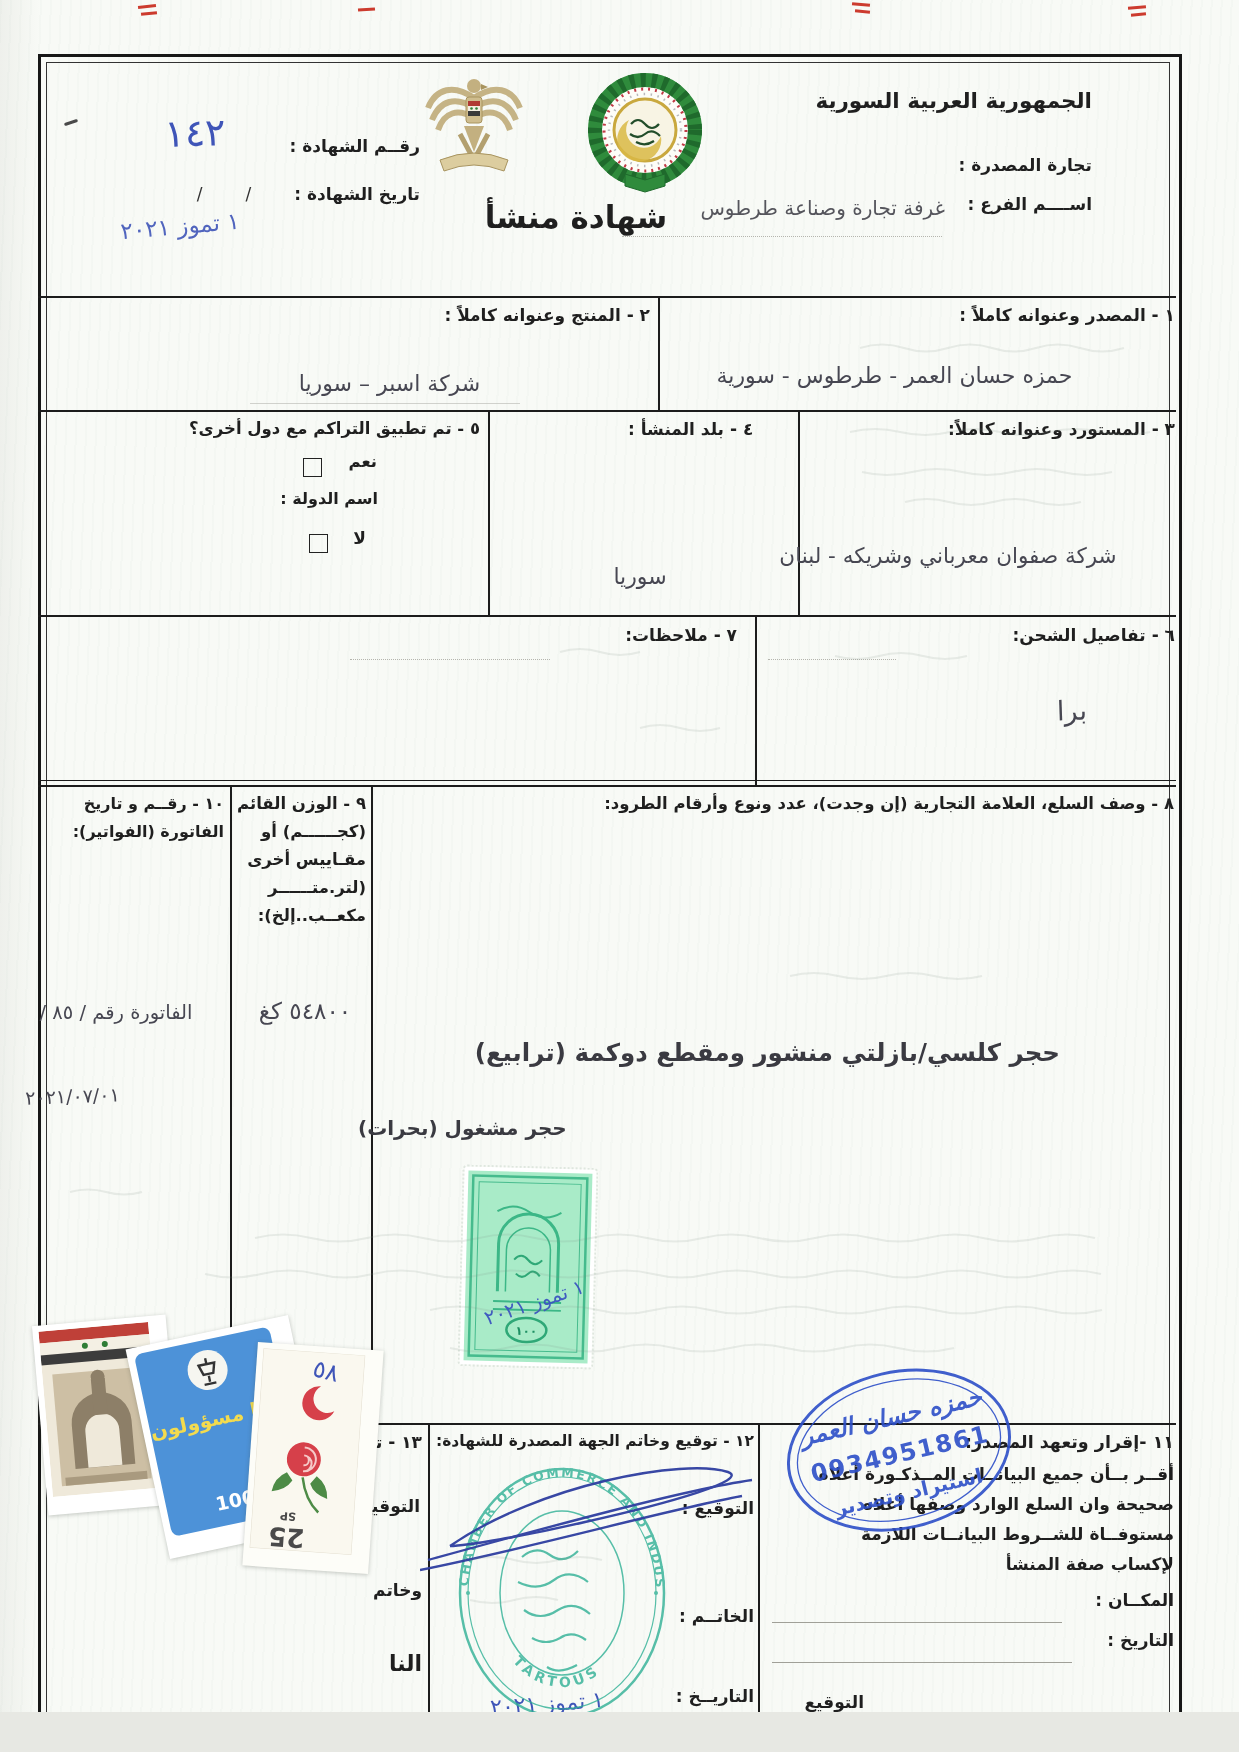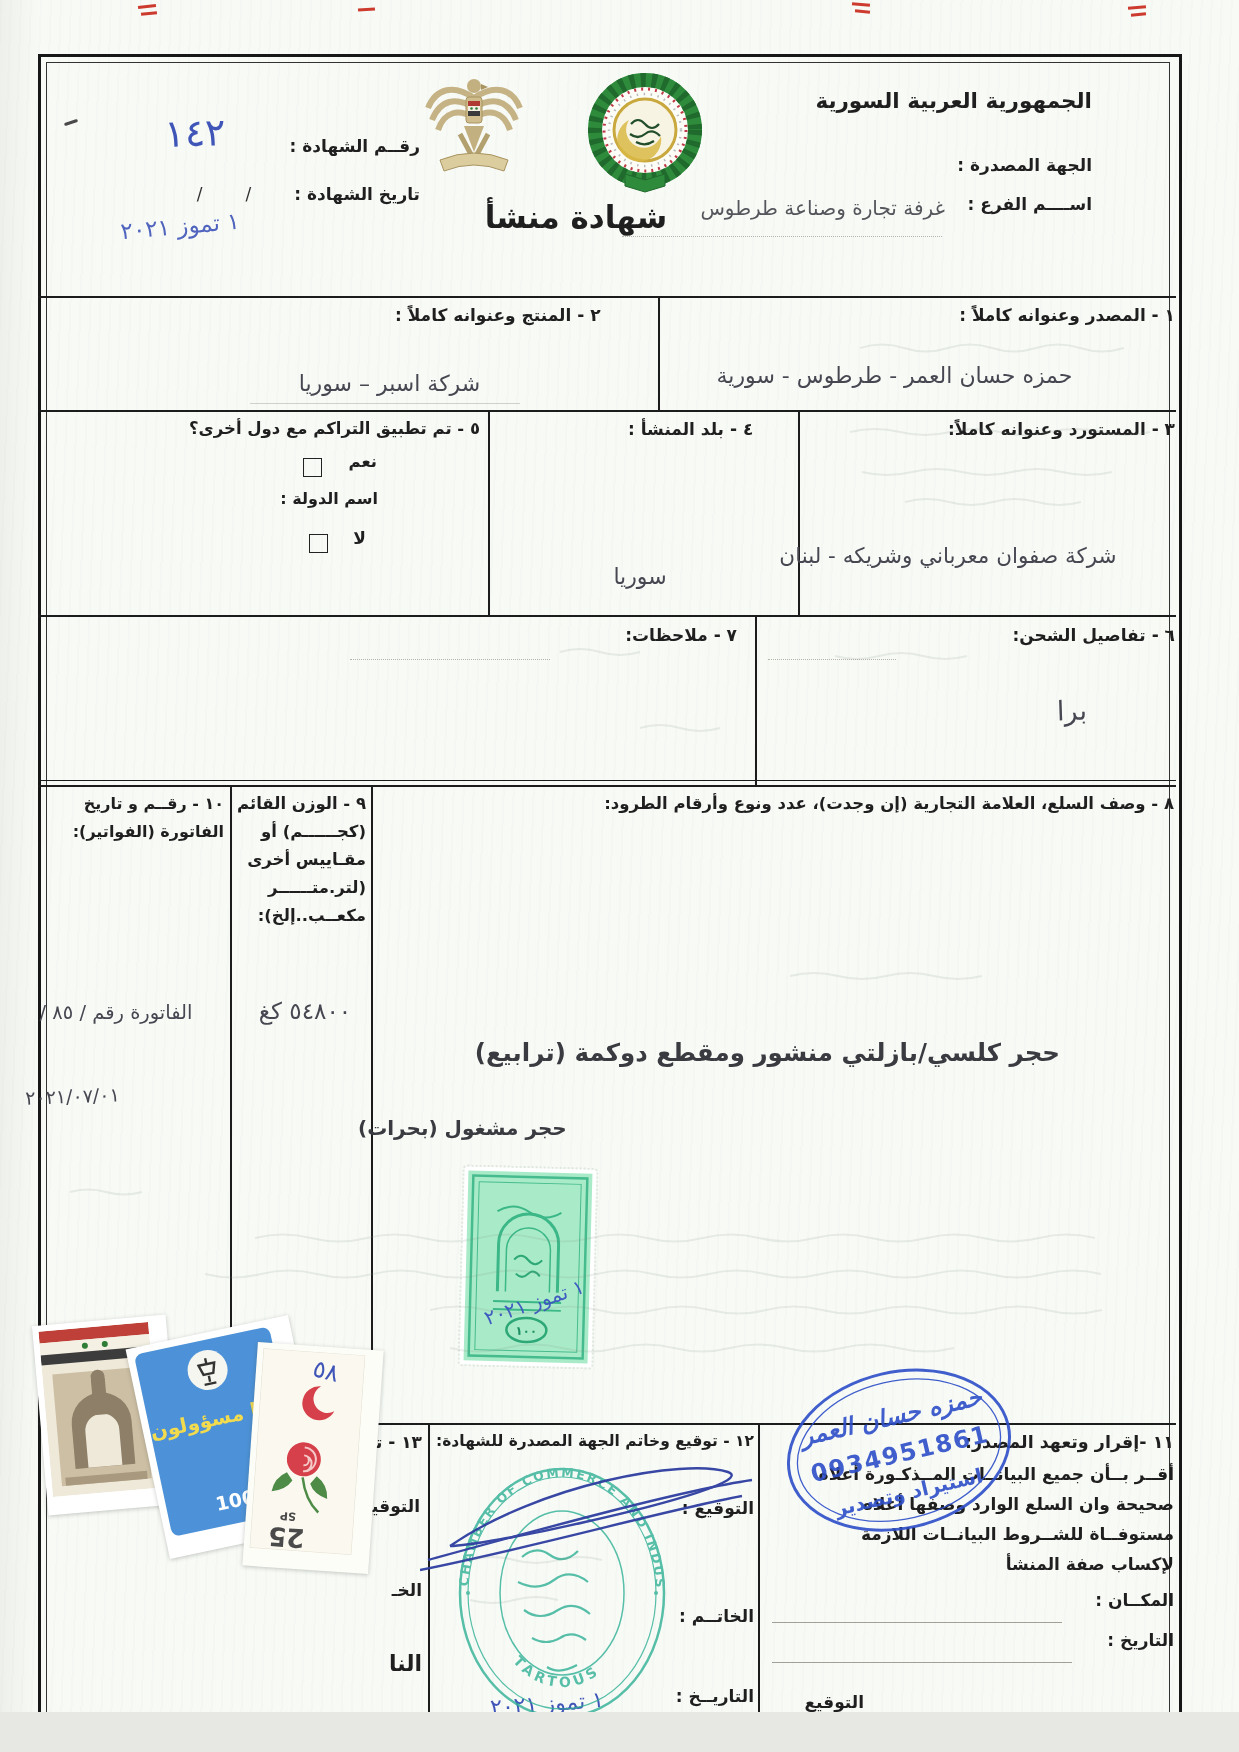--- a/index.html
+++ b/index.html
@@ -38,21 +38,21 @@
   <div style="position:absolute;left:852px;top:3px;width:18px;height:3px;background:#cc3b2e;transform:rotate(5deg);"></div>
   <div style="position:absolute;left:855px;top:10px;width:15px;height:3px;background:#cc3b2e;transform:rotate(5deg);"></div>
   <div style="position:absolute;left:1128px;top:6px;width:18px;height:3px;background:#cc3b2e;transform:rotate(-5deg);"></div>
   <div style="position:absolute;left:1131px;top:13px;width:15px;height:3px;background:#cc3b2e;transform:rotate(-5deg);"></div>
   <div style="position:absolute;left:64px;top:121px;width:14px;height:3px;background:#4a4a4a;transform:rotate(-18deg);border-radius:2px;"></div>
 
   <div class="frame" style="left:38px;top:54px;width:1138px;height:1720px;"></div>
   <div class="frame2" style="left:46px;top:62px;width:1122px;height:1710px;"></div>
 
   <div class="t b" style="left:800px;top:88px;width:292px;text-align:right;font-size:21.5px;">الجمهورية العربية السورية</div>
-  <div class="t b" style="left:912px;top:155px;width:180px;text-align:right;font-size:17px;">الجهة المصدرة :</div>
+  <div class="t b" style="left:912px;top:155px;width:180px;text-align:right;font-size:17px;">تجارة المصدرة :</div>
   <div class="t b" style="left:947px;top:194px;width:145px;text-align:right;font-size:17px;">اســــم الفرع :</div>
   <div class="t" style="left:630px;top:196px;width:315px;text-align:right;font-size:20px;color:#55555c;">غرفة تجارة وصناعة طرطوس</div>
   <div class="dot" style="left:622px;top:236px;width:320px;"></div>
 
   <div class="t b" style="left:288px;top:136px;width:132px;text-align:right;font-size:17px;">رقــم الشهادة :</div>
   <div class="t blue" style="left:130px;top:110px;width:130px;text-align:center;font-size:38px;letter-spacing:9px;transform:rotate(-2deg);">١٤٢</div>
   <div class="t b" style="left:288px;top:184px;width:132px;text-align:right;font-size:17px;">تاريخ الشهادة :</div>
   <div class="t" style="left:168px;top:184px;width:112px;text-align:center;font-size:17px;color:#333;white-space:pre;">/        /</div>
   <div class="t blue" style="left:80px;top:212px;width:200px;text-align:center;font-size:23px;transform:rotate(-5deg);opacity:.9;">١ تموز ٢٠٢١</div>
 
@@ -105,21 +105,21 @@
   <div class="ln" style="left:798px;top:410px;width:2px;height:205px;"></div>
   <div class="ln" style="left:488px;top:410px;width:2px;height:205px;"></div>
   <div class="ln" style="left:755px;top:615px;width:2px;height:170px;"></div>
   <div class="ln" style="left:230px;top:785px;width:2px;height:638px;"></div>
   <div class="ln" style="left:371px;top:785px;width:2px;height:638px;"></div>
   <div class="ln" style="left:428px;top:1423px;width:2px;height:340px;"></div>
   <div class="ln" style="left:758px;top:1423px;width:2px;height:340px;"></div>
 
   <div class="t b" style="left:840px;top:305px;width:335px;text-align:right;font-size:17px;">١ - المصدر وعنوانه كاملاً :</div>
   <div class="t hw" style="left:672px;top:362px;width:445px;text-align:center;font-size:22px;">حمزه حسان العمر - طرطوس - سورية</div>
-  <div class="t b" style="left:395px;top:305px;width:255px;text-align:left;font-size:17px;">٢ - المنتج وعنوانه كاملاً :</div>
+  <div class="t b" style="left:395px;top:305px;width:255px;text-align:right;font-size:17px;">٢ - المنتج وعنوانه كاملاً :</div>
   <div class="t hw" style="left:262px;top:370px;width:255px;text-align:center;font-size:22px;">شركة اسبر – سوريا</div>
   <div class="ul" style="left:250px;top:403px;width:270px;opacity:.45;"></div>
 
   <div class="t b" style="left:830px;top:419px;width:345px;text-align:right;font-size:17px;">٣ - المستورد وعنوانه كاملاً:</div>
   <div class="t hw" style="left:748px;top:543px;width:400px;text-align:center;font-size:21.5px;">شركة صفوان معرباني وشريكه - لبنان</div>
   <div class="t b" style="left:628px;top:419px;width:162px;text-align:left;font-size:17px;">٤ - بلد المنشأ :</div>
   <div class="t hw" style="left:555px;top:563px;width:170px;text-align:center;font-size:22px;">سوريا</div>
   <div class="t b" style="left:148px;top:419px;width:332px;text-align:right;font-size:16.5px;">٥ - تم تطبيق التراكم مع دول أخرى؟</div>
   <div class="chk" style="left:303px;top:458px;"></div>
   <div class="t b" style="left:325px;top:452px;width:52px;text-align:right;font-size:16.5px;">نعم</div>
@@ -177,21 +177,21 @@
   <div class="t b" style="left:772px;top:1692px;width:92px;text-align:right;font-size:17px;">التوقيع</div>
 
   <div class="t b" style="left:434px;top:1432px;width:320px;text-align:right;font-size:15.5px;">١٢ - توقيع وخاتم الجهة المصدرة للشهادة:</div>
   <div class="t b" style="left:652px;top:1498px;width:102px;text-align:right;font-size:17px;">التوقيع :</div>
   <div class="t b" style="left:648px;top:1606px;width:106px;text-align:right;font-size:17px;">الخاتــم :</div>
   <div class="t b" style="left:648px;top:1686px;width:106px;text-align:right;font-size:17px;">التاريــخ :</div>
   <div class="t blue" style="left:462px;top:1690px;width:170px;text-align:center;font-size:22px;transform:rotate(-4deg);">١ تموز ٢٠٢١</div>
 
   <div class="t b" style="left:82px;top:1432px;width:340px;text-align:right;font-size:17px;">١٣ - تصديق الجهة الحكومية المختصة :</div>
   <div class="t b" style="left:328px;top:1496px;width:92px;text-align:right;font-size:17px;">التوقيع :</div>
-  <div class="t b" style="left:380px;top:1580px;width:42px;text-align:right;font-size:17px;">الخـ</div>
+  <div class="t b" style="left:380px;top:1580px;width:42px;text-align:right;font-size:17px;">وخاتم</div>
   <div class="t b" style="left:378px;top:1650px;width:44px;text-align:right;font-size:22px;">النا</div>
 
   <div style="position:absolute;left:452px;top:1462px;opacity:.8;">
     <svg width="220" height="262" viewBox="0 0 220 262">
       <defs>
         <path id="arcT" d="M16 131 A94 116 0 0 1 204 131"></path>
         <path id="arcB" d="M38 131 A72 94 0 0 0 182 131"></path>
       </defs>
       <ellipse cx="110" cy="131" rx="102" ry="124" fill="none" stroke="#2fb095" stroke-width="2.5"></ellipse>
       <ellipse cx="110" cy="131" rx="94" ry="116" fill="none" stroke="#2fb095" stroke-width="1.2"></ellipse>

